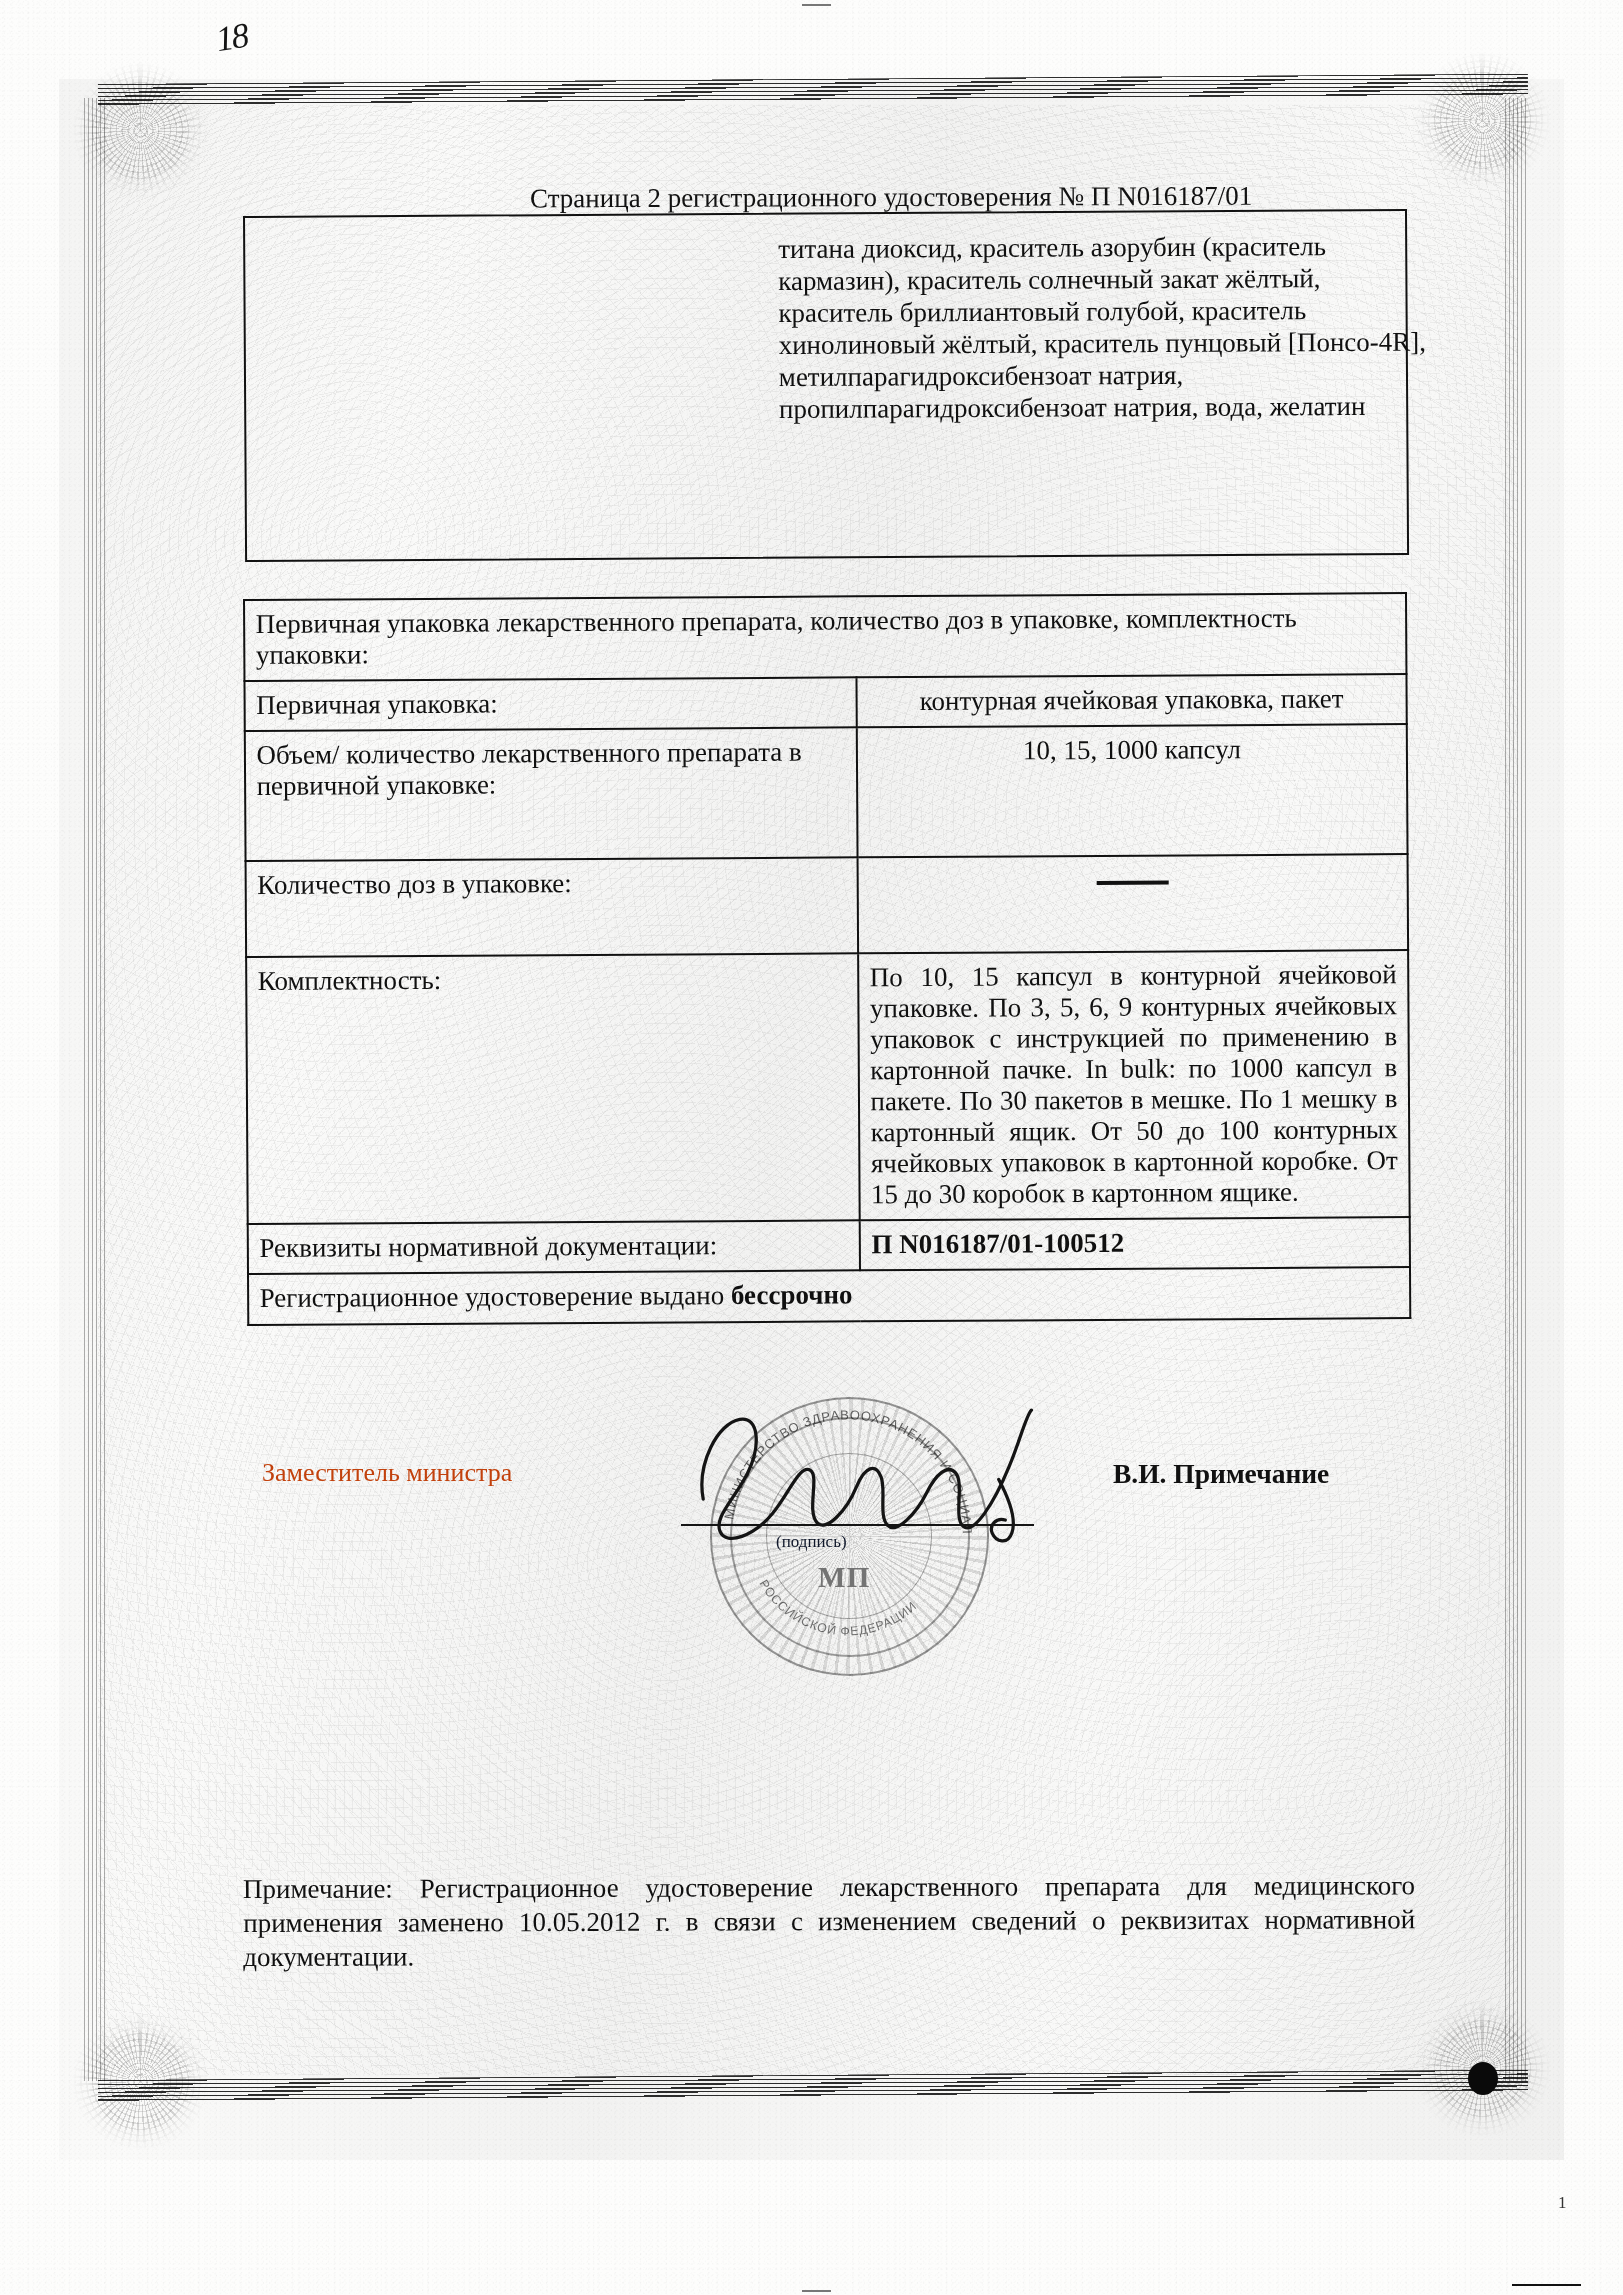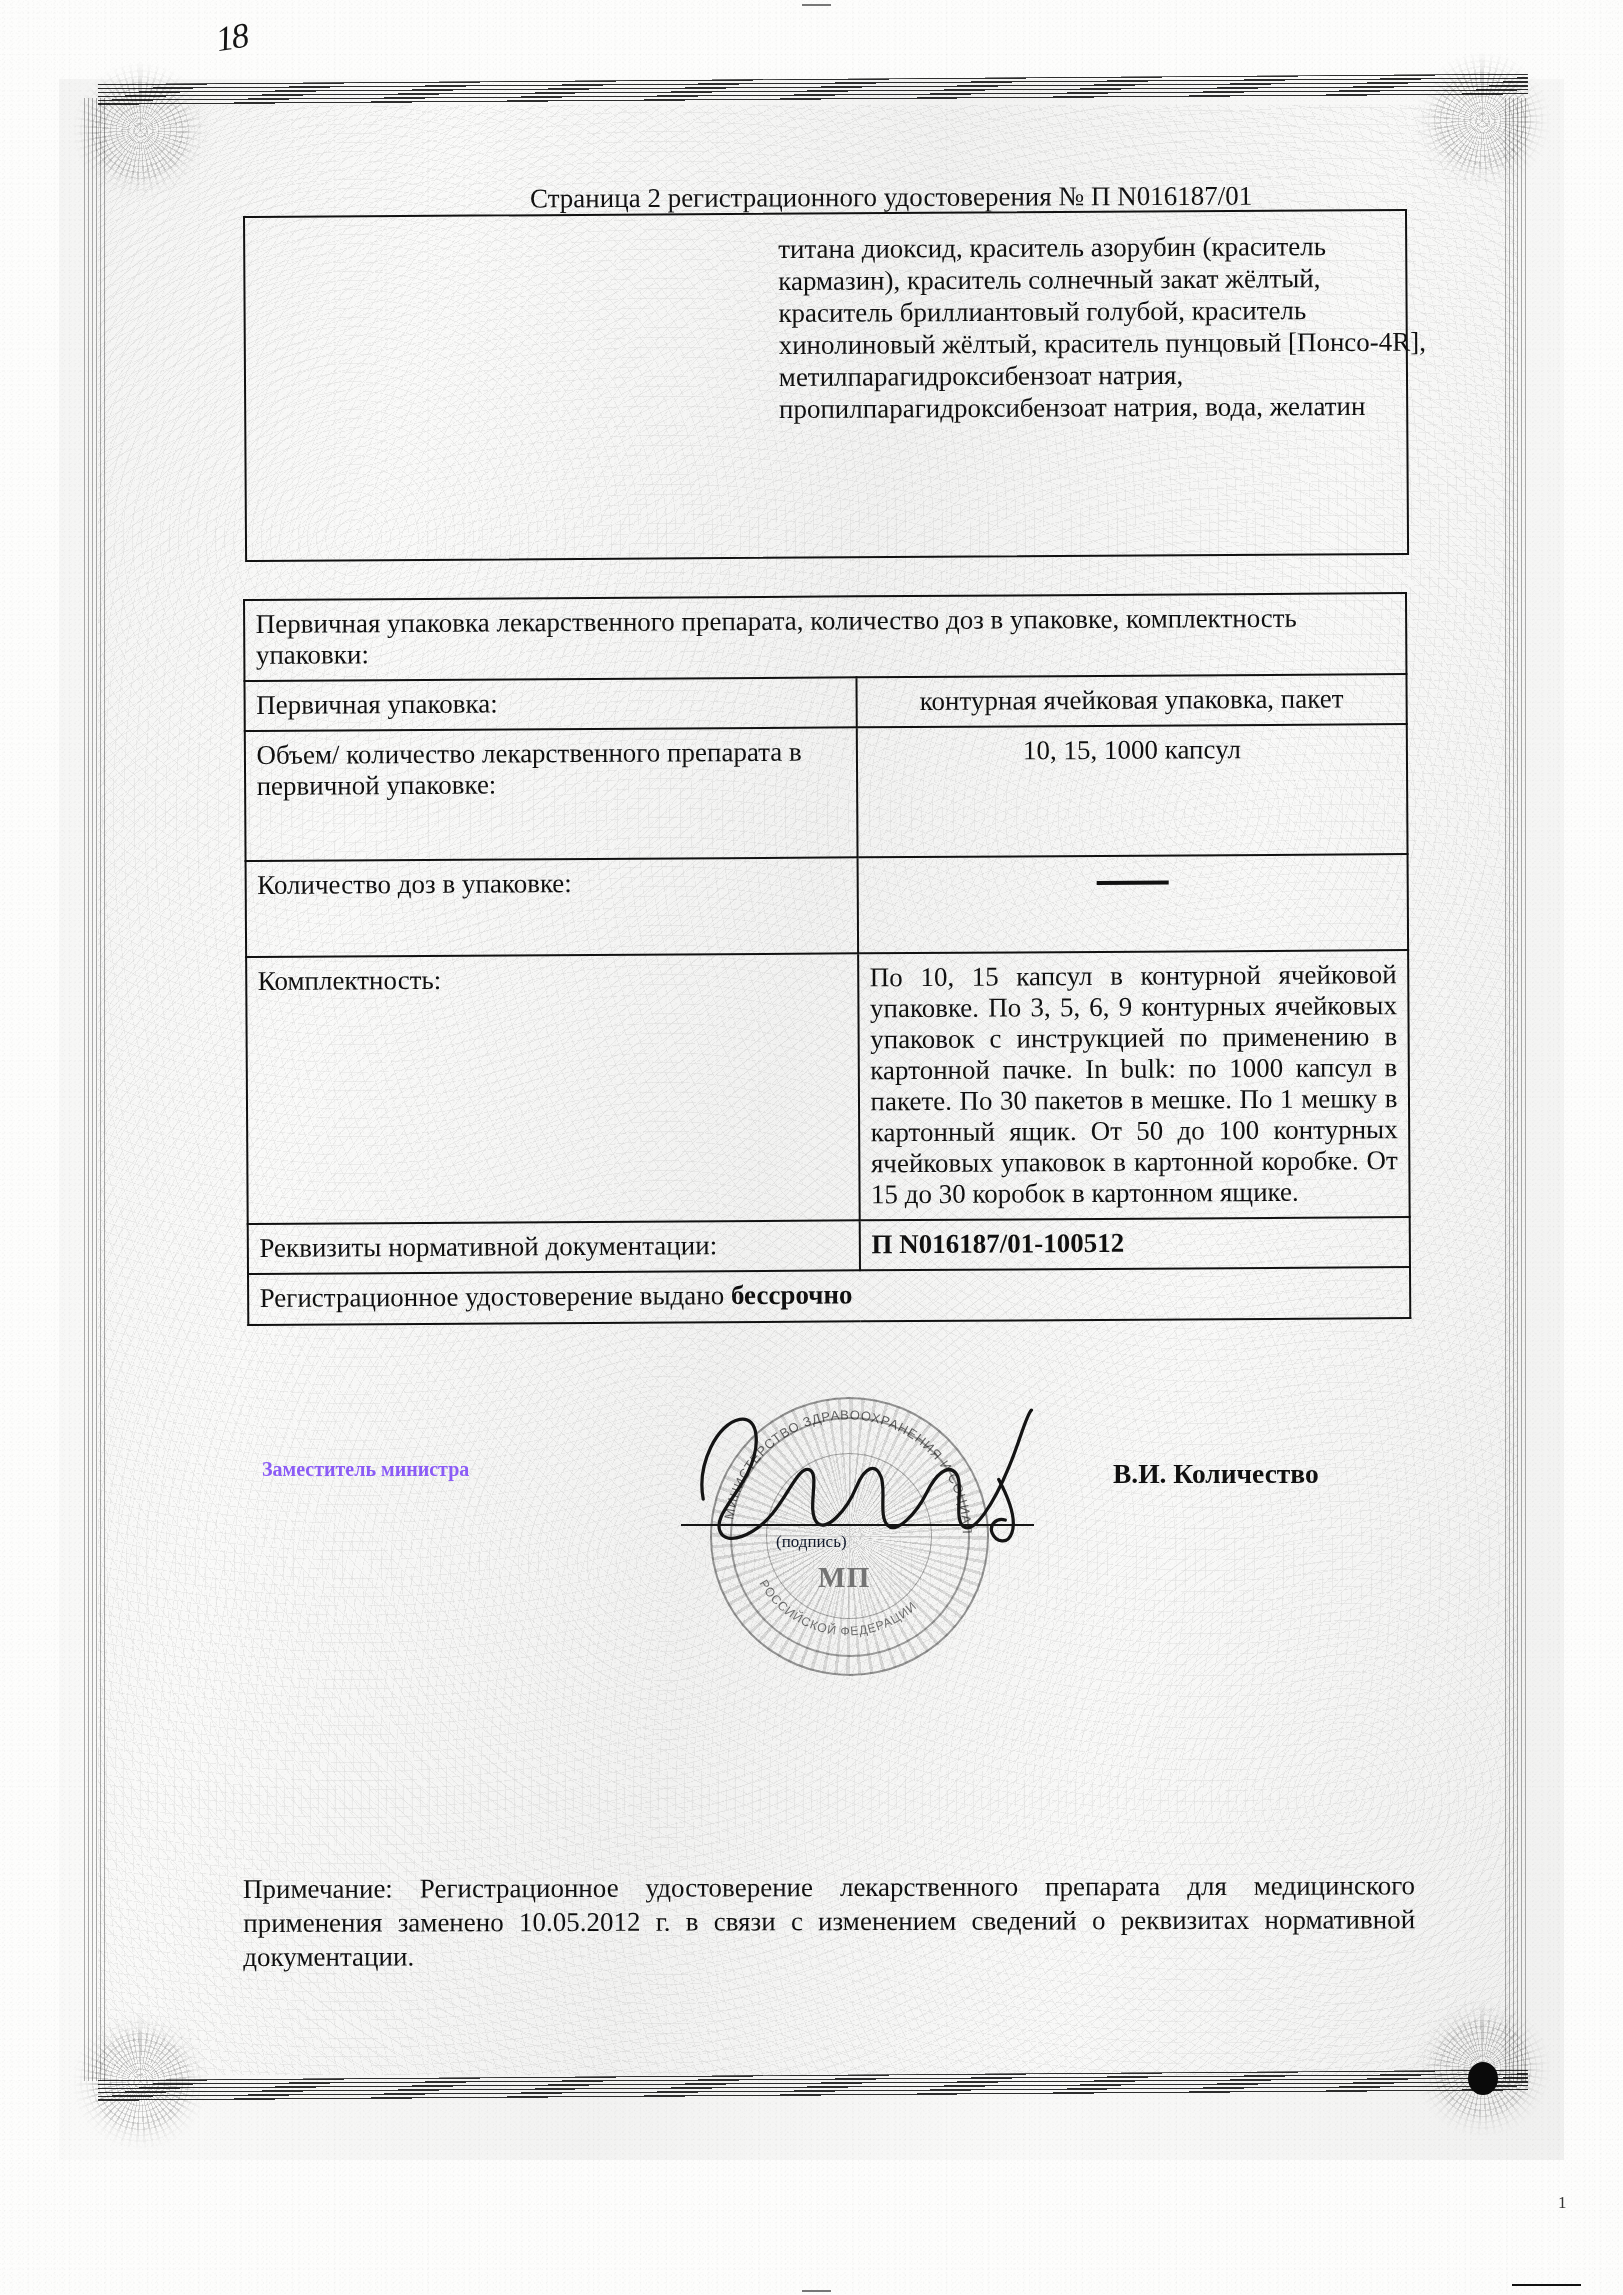--- a/index.html
+++ b/index.html
@@ -141,21 +141,21 @@
     display:inline-block;width:72px;height:3.3px;background:#111;
     vertical-align:middle;
   }
   .bold{font-weight:bold;}
   td.req-label{width:589px;}
 
   
   #sig-block{position:absolute;left:0;top:0;width:1623px;height:2295px;pointer-events:none;}
   #sig-title{
     position:absolute;left:262px;top:1458px;
-    font-size:20px;font-weight:bold;color:#8b5cf6;white-space:nowrap;
+    font-size:26px;font-weight:normal;color:#c2410c;white-space:nowrap;
   }
   #sig-name{
     position:absolute;left:1113px;top:1458px;
     font-size:27.5px;font-weight:bold;color:#111;white-space:nowrap;
   }
   #sig-line{
     position:absolute;left:681px;top:1524px;width:353px;height:0;
     border-top:2px solid #151515;
   }
   #sig-caption{
@@ -309,21 +309,21 @@
                C54,222 96,206 124,172 C150,140 166,96 182,106 C196,115 176,168 192,186
                C206,202 238,166 252,132 C266,98 282,96 290,116 C298,136 286,176 300,190
                C314,204 344,172 360,140 C374,112 392,96 404,110 C418,126 400,180 416,192
                C432,204 462,158 486,100 C504,56 512,22 520,14" fill="none" stroke="#141414" stroke-width="5" stroke-linecap="round"></path>
       <path d="M470,120 C486,150 498,180 490,202 C484,220 466,216 460,202
                C455,190 466,178 480,182" fill="none" stroke="#141414" stroke-width="5" stroke-linecap="round"></path>
     </svg>
 
     <div id="sig-line"></div>
     <div id="sig-caption">(подпись)</div>
-    <div id="sig-name">В.И. Количество</div>
+    <div id="sig-name">В.И. Примечание</div>
   </div>
 
   <div id="footnote"><span class="fn-label">Примечание:</span><span> Регистрационное удостоверение лекарственного препарата для медицинского применения заменено 10.05.2012 г. в связи с изменением сведений о реквизитах нормативной документации.</span></div>
 
   <div id="page-number">1</div>
   <div id="bottom-rule"></div>
 
 </div>
 
 

